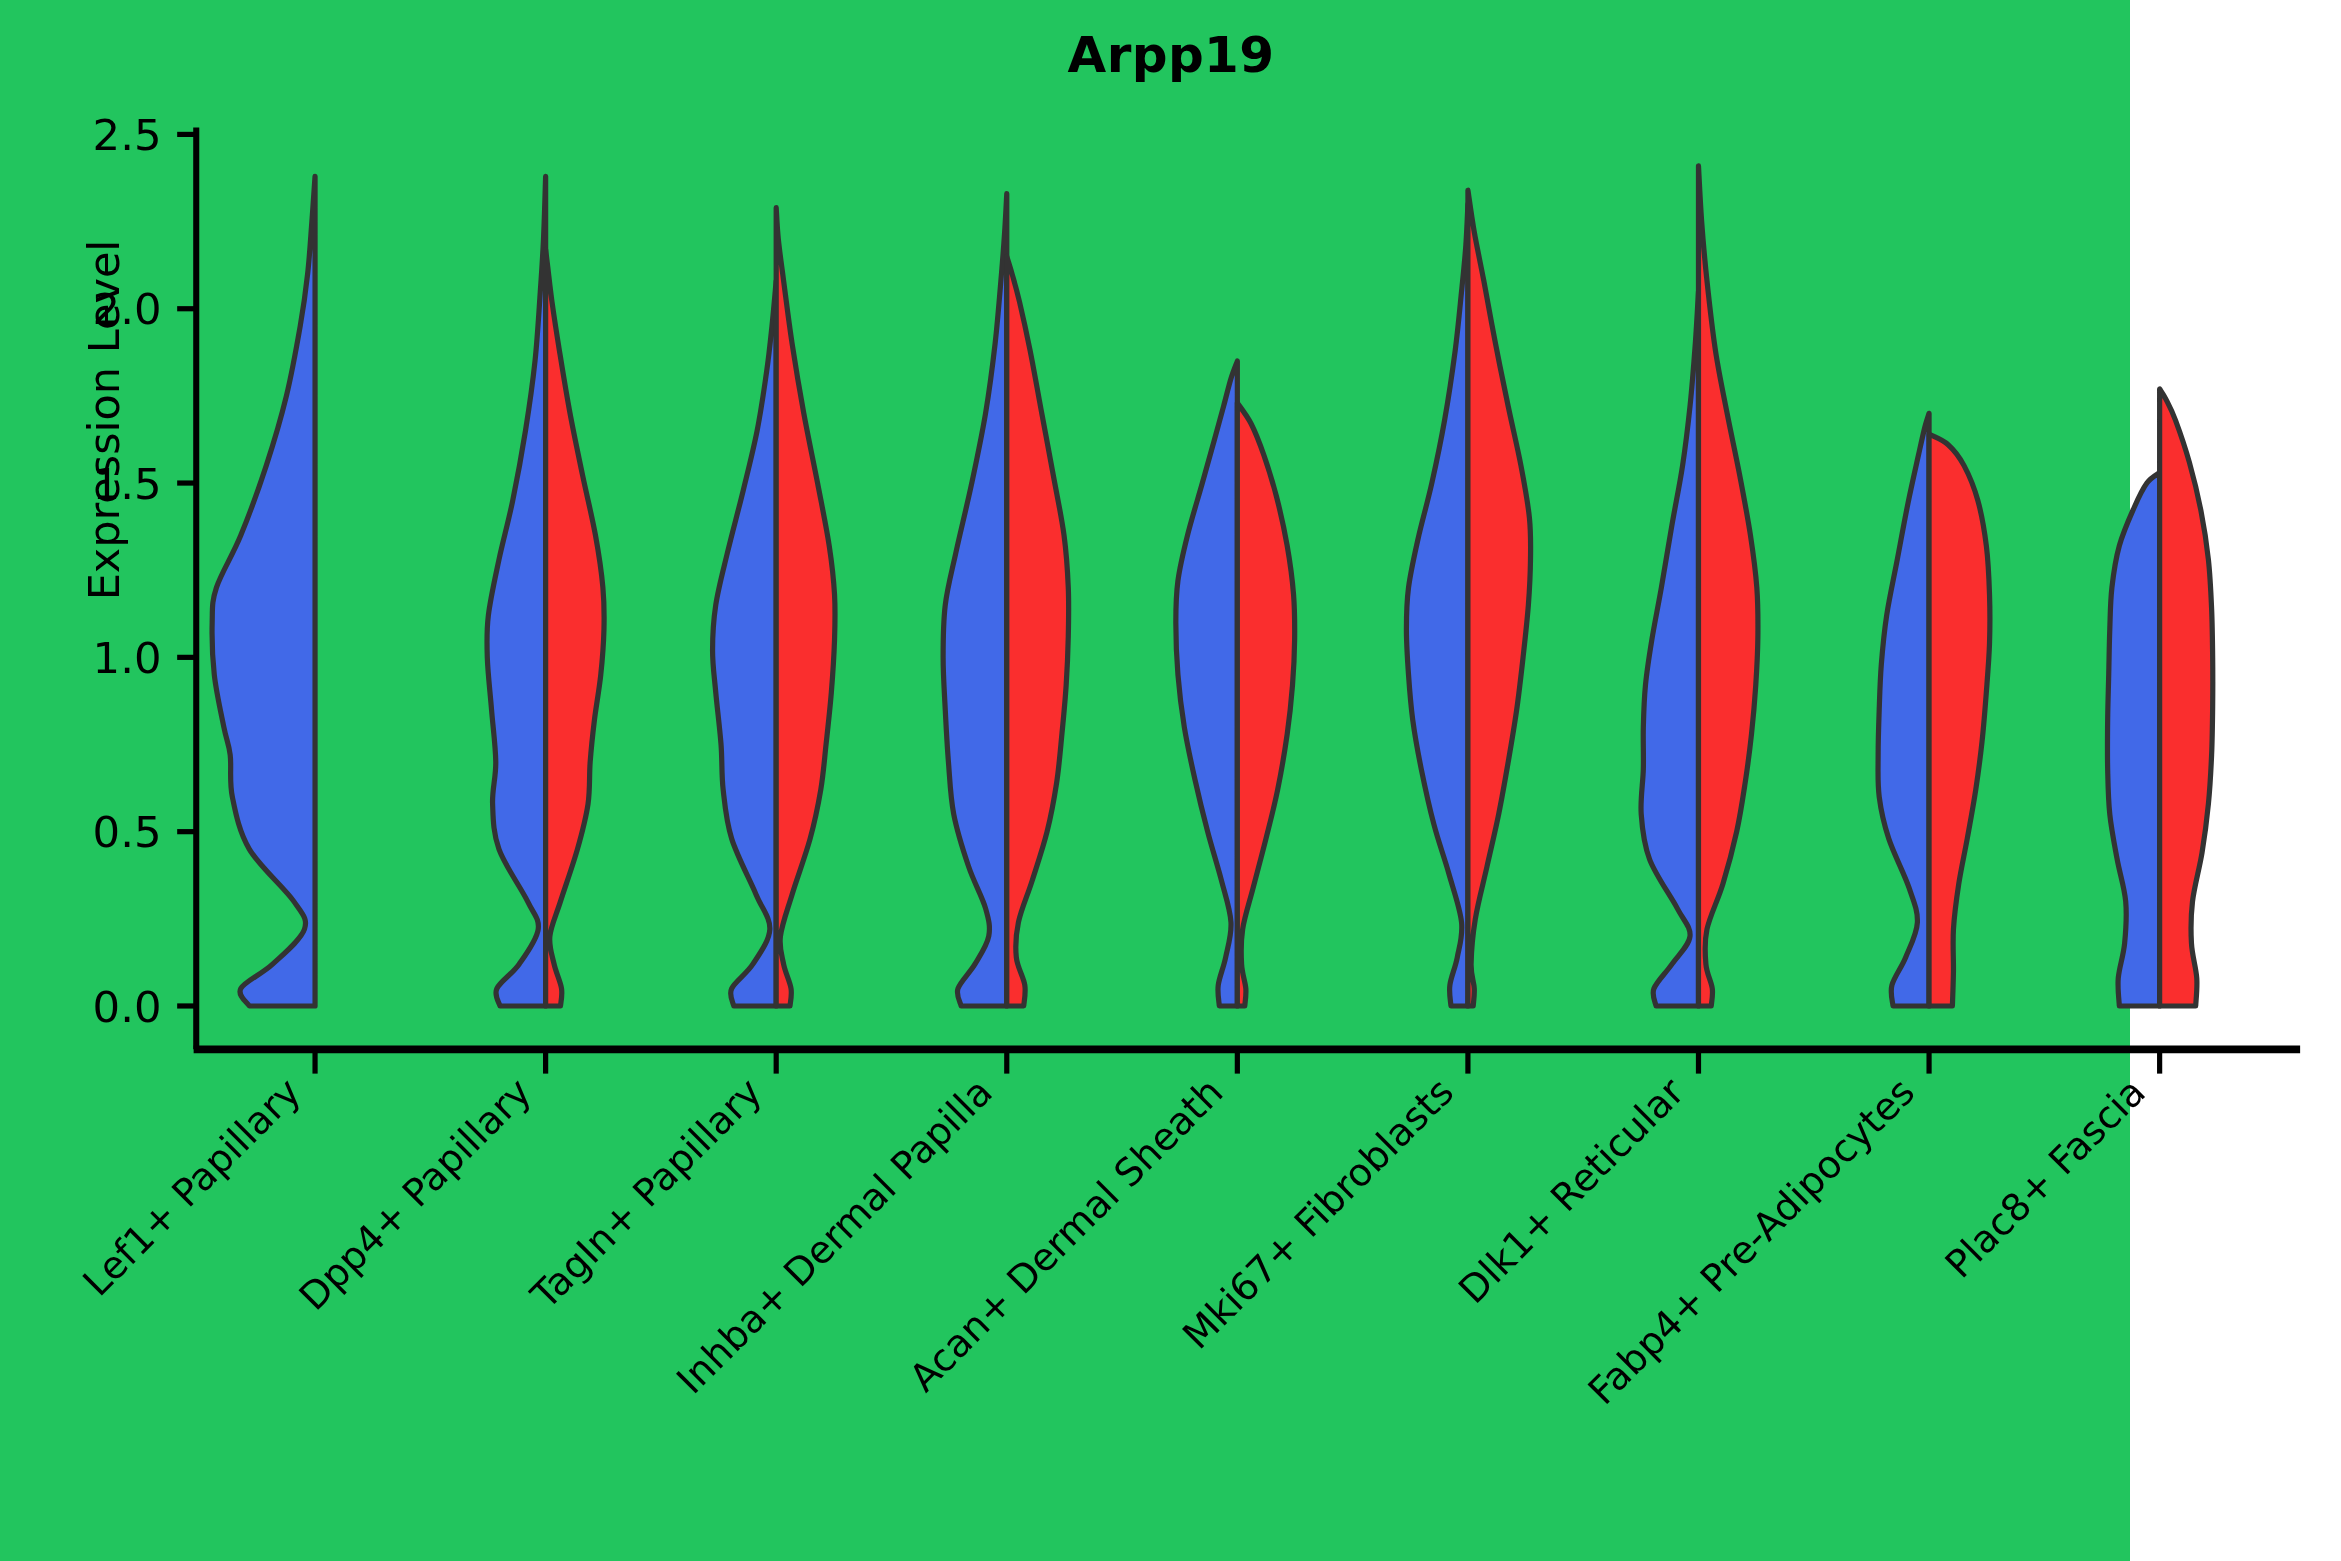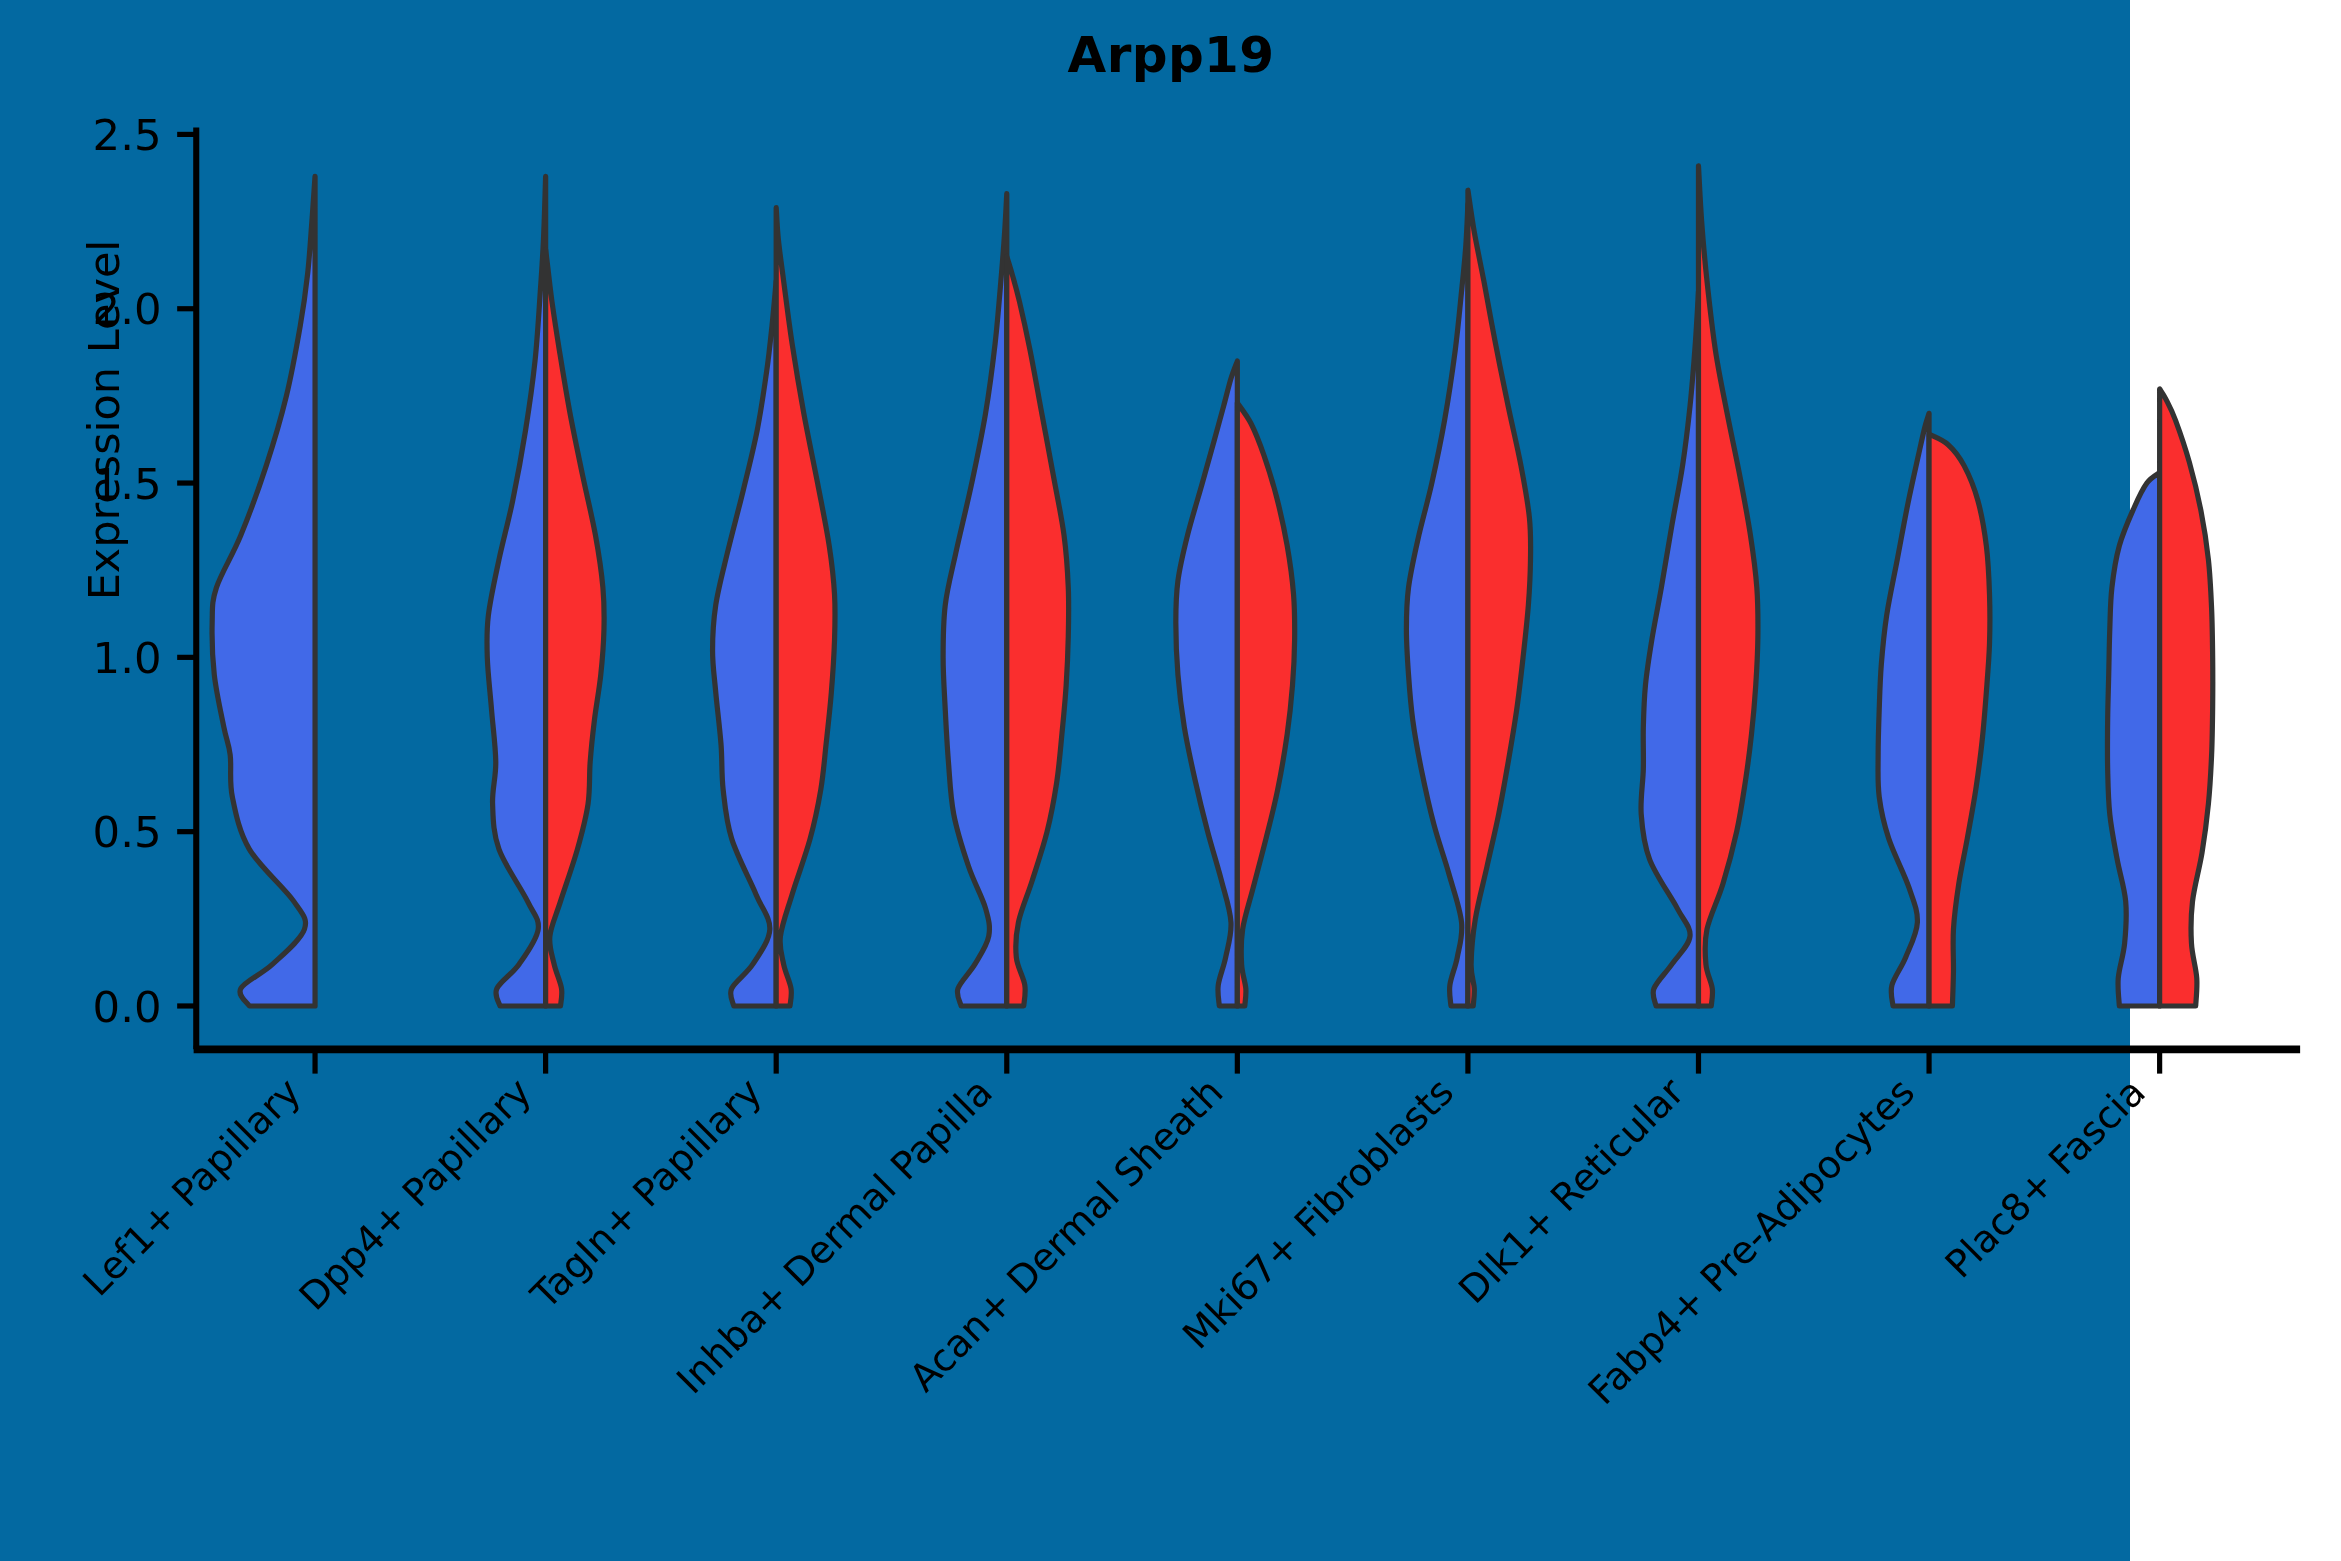--- a/index.html
+++ b/index.html
@@ -1,18 +1,18 @@
 <!DOCTYPE html>
 <html style="font-size:14px"><head>
 <meta charset="utf-8">
 <style>
   html,body{margin:0;padding:0;background:#ffffff;}
   body{width:2342px;height:1561px;overflow:hidden;
        font-family:"DejaVu Sans","Liberation Sans",sans-serif;}
-  #root{position:relative;width:2130px;height:1561px;background:#0369a1;}
+  #root{position:relative;width:2130px;height:1561px;background:#22c55e;}
   #plot-title{position:absolute;left:0;top:26px;width:2342px;text-align:center;
      font-size:50px;font-weight:bold;color:#000;letter-spacing:0.4px;}
   #ylabel{position:absolute;left:-200px;top:395px;width:607px;text-align:center;
      font-size:43px;color:#000;transform:rotate(-90deg);transform-origin:50% 50%;}
   svg{position:absolute;left:0;top:0;}
   .tick-text{font-size:50px;fill:#000;font-family:"DejaVu Sans","Liberation Sans",sans-serif;}
   .xtick-text{font-size:44px;fill:#000;font-family:"DejaVu Sans","Liberation Sans",sans-serif;}
 </style>
 </head>
 <body>

